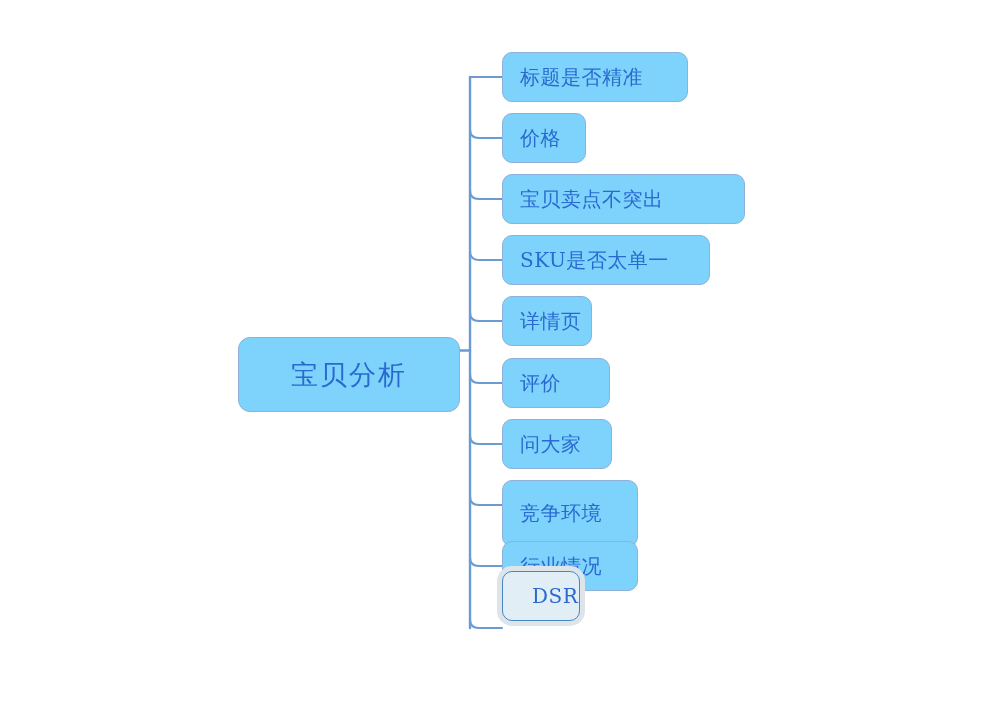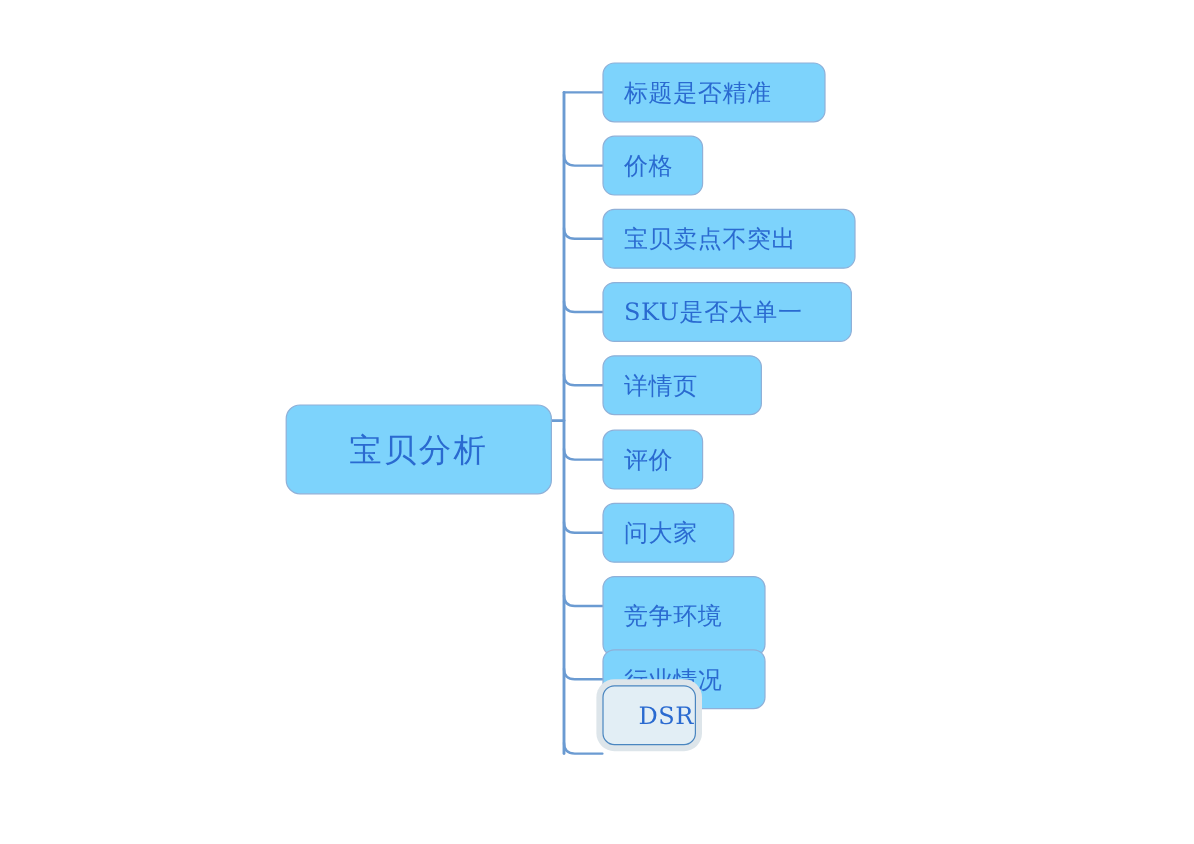--- a/index.html
+++ b/index.html
@@ -87,30 +87,30 @@
   <div id="node-layer">
       <div class="node node-center" style="left: 238px; top: 313px; width: 222px; height: 75px; margin-top: 24px;">
         <span class="node-label">宝贝分析</span>
       </div>
       <div class="node node-child" style="left: 502px; top: 52px; width: 186px; height: 50px;">
         <span class="node-label">标题是否精准</span>
       </div>
       <div class="node node-child" style="left: 502px; top: 113px; width: 84px; height: 50px; text-align: center;">
         <span class="node-label">价格</span>
       </div>
-      <div class="node node-child" style="left: 502px; top: 174px; width: 211px; height: 50px; font-family: Liberation Mono, monospace;">
+      <div class="node node-child" style="left: 502px; top: 174px; width: 243px; height: 50px; font-family: Liberation Mono, monospace;">
         <span class="node-label">宝贝卖点不突出</span>
       </div>
       <div class="node node-child" style="left: 502px; top: 235px; width: 208px; height: 50px;">
         <span class="node-label">SKU是否太单一</span>
       </div>
-      <div class="node node-child" style="left: 502px; top: 296px; width: 133px; height: 50px;">
+      <div class="node node-child" style="left: 502px; top: 296px; width: 90px; height: 50px;">
         <span class="node-label">详情页</span>
       </div>
-      <div class="node node-child" style="left: 502px; top: 358px; width: 84px; height: 50px;">
+      <div class="node node-child" style="left: 502px; top: 358px; width: 108px; height: 50px;">
         <span class="node-label">评价</span>
       </div>
       <div class="node node-child" style="left: 502px; top: 419px; width: 110px; height: 50px;">
         <span class="node-label">问大家</span>
       </div>
       <div class="node node-child" style="left: 502px; top: 480px; width: 136px; height: 67px;">
         <span class="node-label">竞争环境</span>
       </div>
       <div class="node node-child" style="left: 502px; top: 541px; width: 136px; height: 50px;">
         <span class="node-label">行业情况</span>

